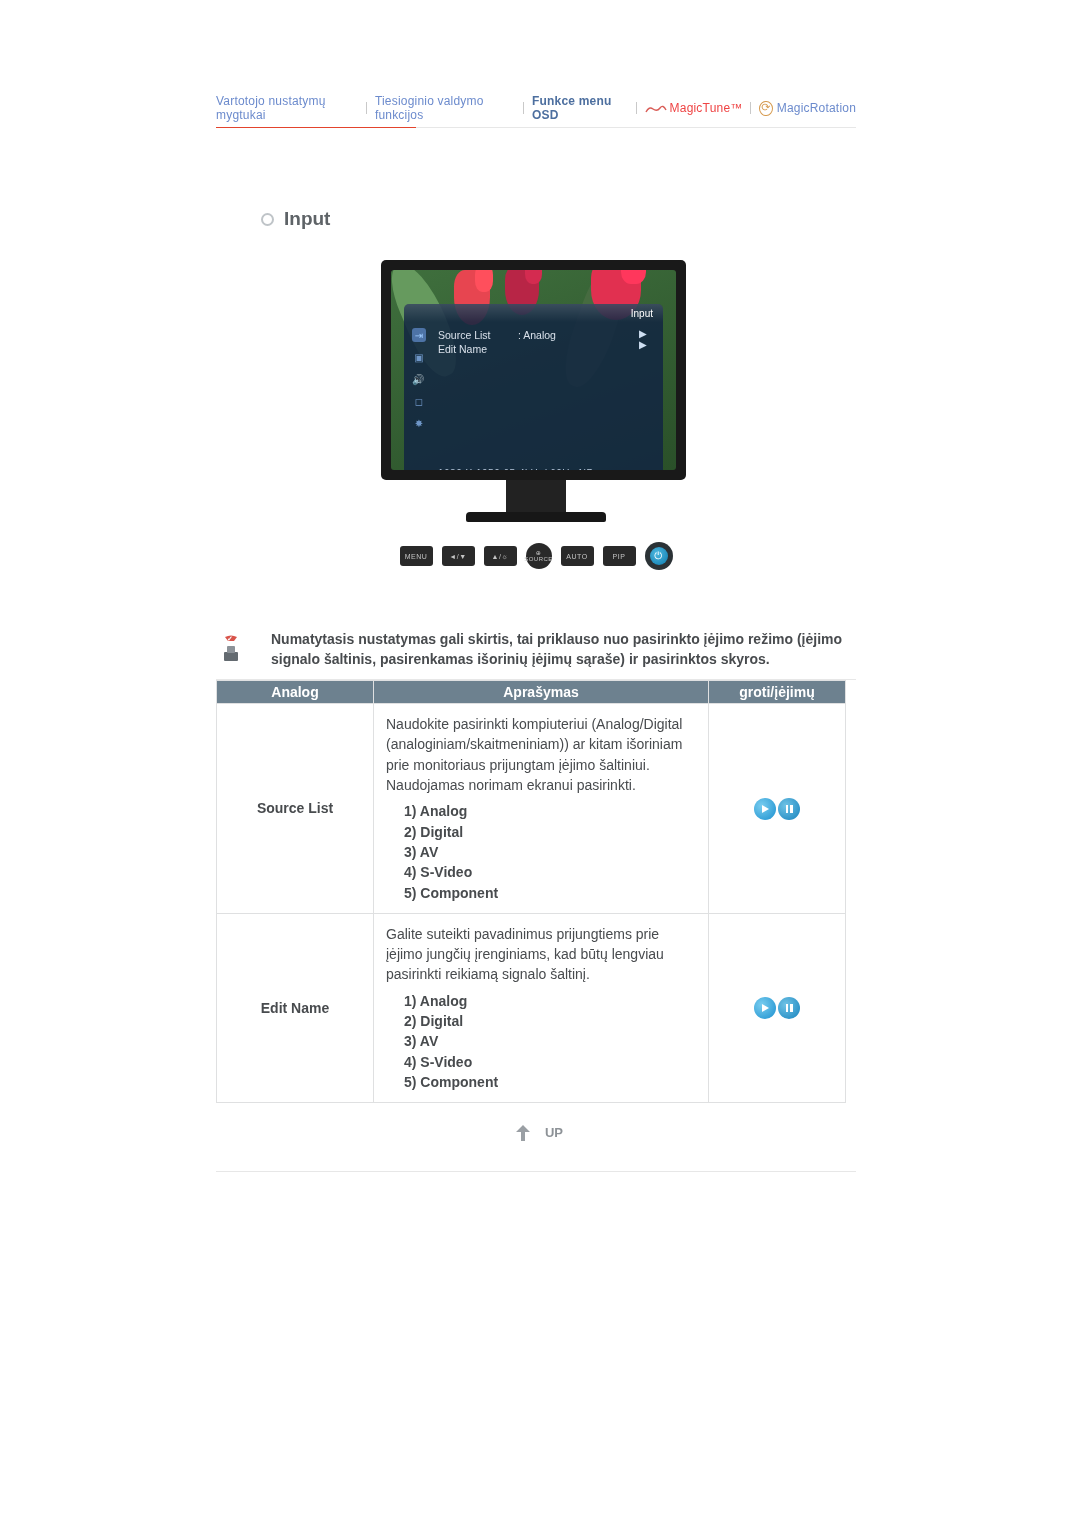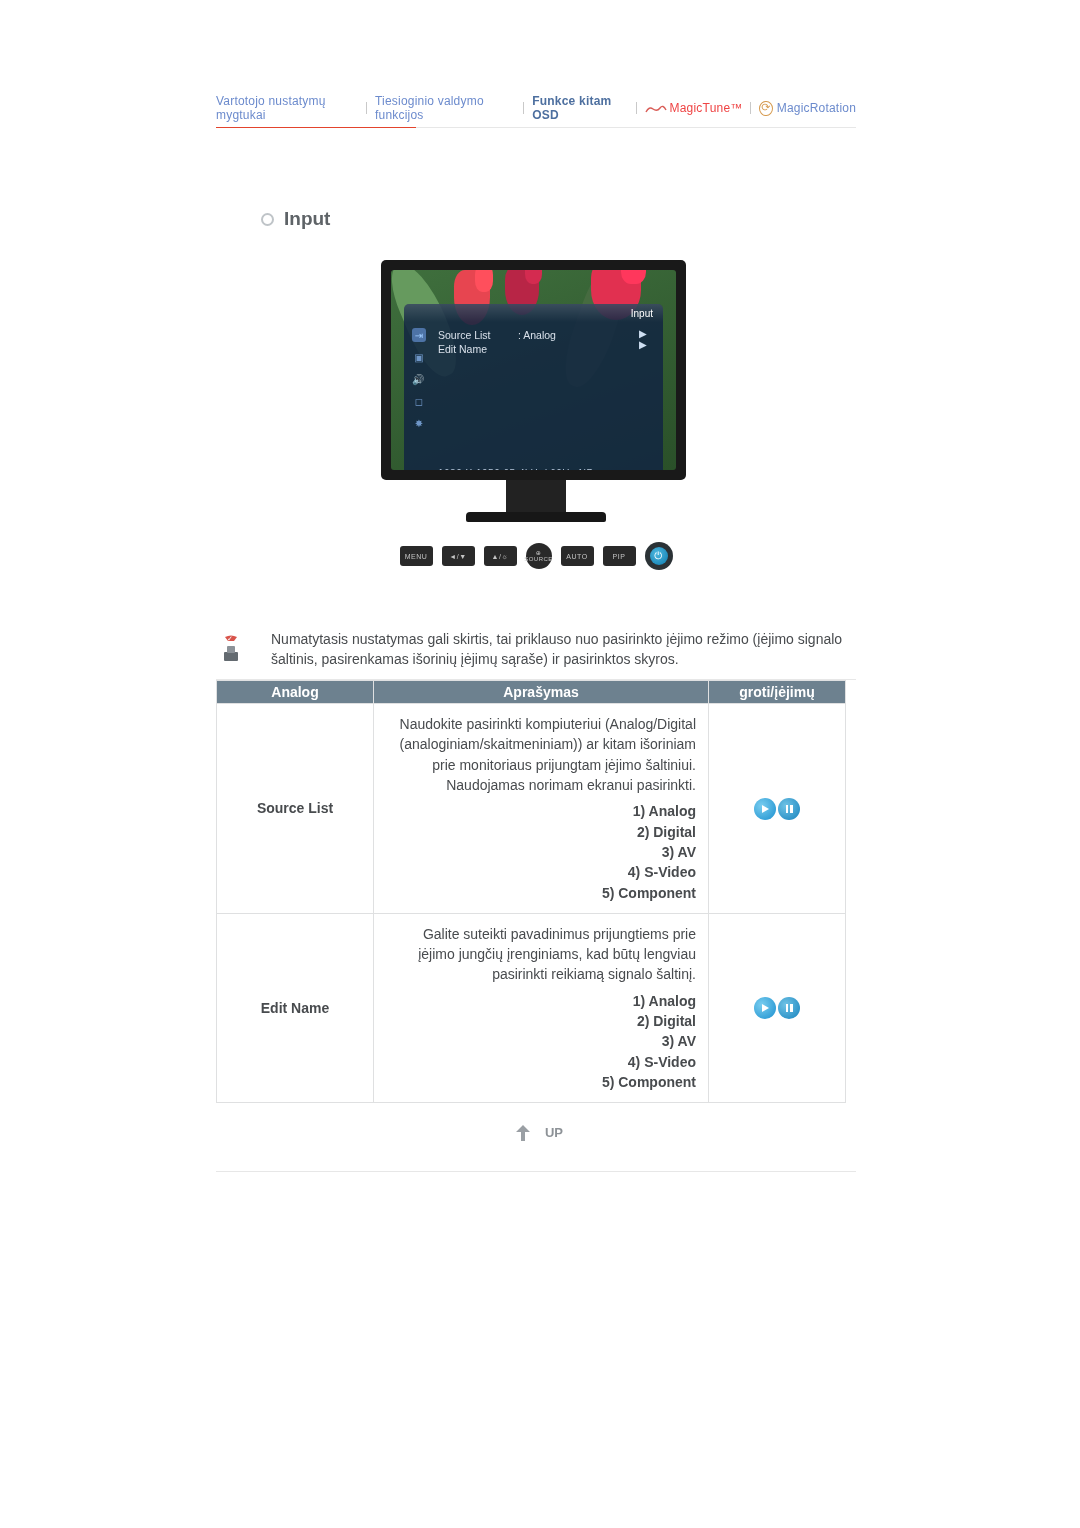--- a/index.html
+++ b/index.html
@@ -199,20 +199,21 @@
     display: flex; align-items: center; justify-content: center;
   }
 
   
   .note-row {
     display: flex;
     align-items: flex-start;
     gap: 25px;
     padding: 0 0 10px 0;
     border-bottom: 1px solid #e7e7e7;
+    font-weight: bold;
   }
   .note-icon {
     width: 40px;
     display: flex; justify-content: center;
     padding-top: 4px;
   }
   .note-text {
     font-size: 14px;
     color: #484b4e;
     line-height: 1.4;
@@ -233,21 +234,20 @@
     text-align: center;
     padding: 3px 8px;
     border: 1px solid #dfe0e1;
   }
   .menu-table td {
     border: 1px solid #dfe0e1;
     padding: 10px 12px;
     vertical-align: middle;
     color: #484b4e;
     line-height: 1.45;
-    text-align: right;
   }
   .menu-table td.col-menu {
     width: 132px;
     text-align: center;
     font-weight: bold;
   }
   .menu-table td.col-pp {
     width: 112px;
     text-align: center;
   }
@@ -293,21 +293,21 @@
 <body>
 
 <div class="page">
   <div class="content-col">
 
     <div class="nav-row">
       <span class="nav-link-blue">Vartotojo nustatymų mygtukai</span>
       <span class="nav-sep"></span>
       <span class="nav-link-blue">Tiesioginio valdymo funkcijos</span>
       <span class="nav-sep"></span>
-      <span class="nav-link-dark">Funkce kitam OSD</span>
+      <span class="nav-link-dark">Funkce menu OSD</span>
       <span class="nav-sep"></span>
       <span class="magictune-icon">
         <svg width="22" height="10" viewBox="0 0 22 10">
             <path d="M1 8 Q4 2 8 5 T15 4 T21 6" stroke="#d95c56" stroke-width="1.4" fill="none"></path>
           </svg>
       </span>
       <span class="nav-link-gray">MagicTune™</span>
       <span class="nav-sep"></span>
       <span class="magicrotation-icon"></span>
       <span class="nav-link-blue">MagicRotation</span>

